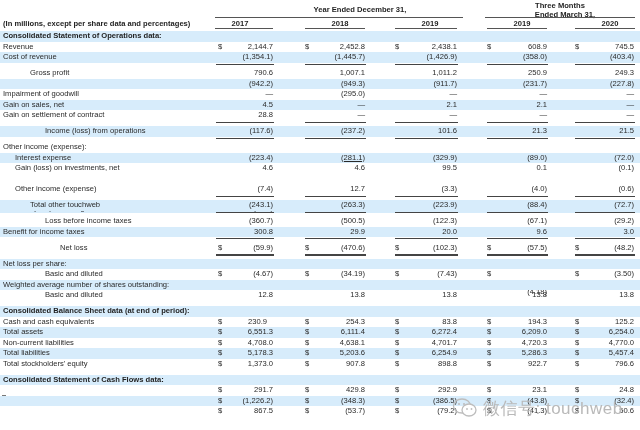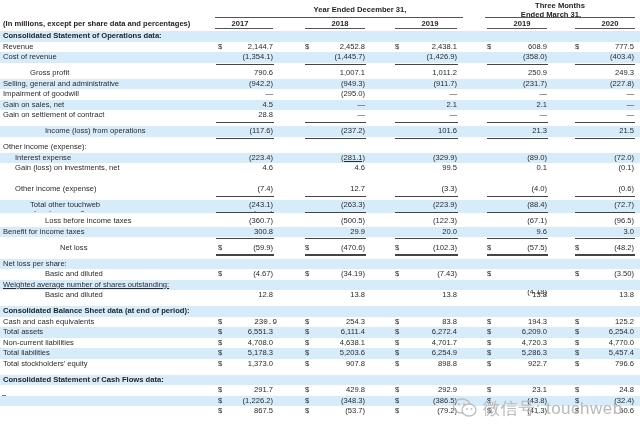--- a/index.html
+++ b/index.html
@@ -19,21 +19,21 @@
   .underline { position:absolute; height:1px; background:#444; }
   .dbl { position:absolute; height:2px; background:#444; }
   .wm { position:absolute; color:#b9b9b9; font-size:17px; letter-spacing:0.5px; }
   .wm-icon { position:absolute; }
 </style>
 </head>
 <body>
 
 <div class="abs grp-title" style="left:280px; top:5px; width:160px;">Year Ended December 31,</div>
 <div class="abs grp-title" style="left:520px; top:1px; width:80px;">Three Months</div>
-<div class="abs grp-title" style="left:496px; top:10px; width:110px;">Ended March 31,</div>
+<div class="abs grp-title" style="left:510px; top:10px; width:110px;">Ended March 31,</div>
 
 <div class="colrule" style="left:215px; top:17px; width:248px;"></div>
 <div class="colrule" style="left:485px; top:17px; width:150px;"></div>
 
 <div class="abs hdr" style="left:3px; top:19px;">(In millions, except per share data and percentages)</div>
 
 <div class="abs colhead" style="left:205px; top:19px;">2017</div>
 <div class="abs colhead" style="left:305px; top:19px;">2018</div>
 <div class="abs colhead" style="left:395px; top:19px;">2019</div>
 <div class="abs colhead" style="left:487px; top:19px;">2019</div>
@@ -53,21 +53,21 @@
       <div class="label" style="left: 3px;">Revenue</div>
       <div class="dollar" style="left: 218px;">$</div>
       <div class="val" style="left: 203px;">2,144.7</div>
       <div class="dollar" style="left: 305px;">$</div>
       <div class="val" style="left: 295px;">2,452.8</div>
       <div class="dollar" style="left: 395px;">$</div>
       <div class="val" style="left: 387px;">2,438.1</div>
       <div class="dollar" style="left: 487px;">$</div>
       <div class="val" style="left: 477px;">608.9</div>
       <div class="dollar" style="left: 575px;">$</div>
-      <div class="val" style="left: 564px;">777.5</div>
+      <div class="val" style="left: 564px;">745.5</div>
     </div>
     <div class="row shade" style="top: 52px;">
       <div class="label" style="left: 3px;">Cost of revenue</div>
       <div class="val" style="left: 203px;">(1,354.1)</div>
       <div class="underline" style="left: 216px; width: 58px; top: 11.5px;"></div>
       <div class="val" style="left: 295px;">(1,445.7)</div>
       <div class="underline" style="left: 305px; width: 61px; top: 11.5px;"></div>
       <div class="val" style="left: 387px;">(1,426.9)</div>
       <div class="underline" style="left: 395px; width: 63px; top: 11.5px;"></div>
       <div class="val" style="left: 477px;">(358.0)</div>
@@ -77,21 +77,20 @@
     </div>
     <div class="row" style="top: 68px;">
       <div class="label" style="left: 30px;">Gross profit</div>
       <div class="val" style="left: 203px;">790.6</div>
       <div class="val" style="left: 295px;">1,007.1</div>
       <div class="val" style="left: 387px;">1,011.2</div>
       <div class="val" style="left: 477px;">250.9</div>
       <div class="val" style="left: 564px;">249.3</div>
     </div>
     <div class="row shade" style="top: 78.5px;">
-      <div class="label" style="left: 3px;">Selling, general and administrative</div>
       <div class="val" style="left: 203px;">(942.2)</div>
       <div class="val" style="left: 295px;">(949.3)</div>
       <div class="val" style="left: 387px;">(911.7)</div>
       <div class="val" style="left: 477px;">(231.7)</div>
       <div class="val" style="left: 564px;">(227.8)</div>
     </div>
     <div class="row" style="top: 89px;">
       <div class="label" style="left: 3px;">Impairment of goodwill</div>
       <div class="val" style="left: 203px;">—</div>
       <div class="val" style="left: 295px;">(295.0)</div>
@@ -185,21 +184,21 @@
       <div class="underline" style="left: 487px; width: 61px; top: 11.5px;"></div>
       <div class="val" style="left: 564px;">(72.7)</div>
       <div class="underline" style="left: 575px; width: 60px; top: 11.5px;"></div>
     </div>
     <div class="row" style="top: 216px;">
       <div class="label" style="left: 45px;">Loss before income taxes</div>
       <div class="val" style="left: 203px;">(360.7)</div>
       <div class="val" style="left: 295px;">(500.5)</div>
       <div class="val" style="left: 387px;">(122.3)</div>
       <div class="val" style="left: 477px;">(67.1)</div>
-      <div class="val" style="left: 564px;">(96.5)</div>
+      <div class="val" style="left: 564px;">(29.2)</div>
     </div>
     <div class="row shade" style="top: 226.5px;">
       <div class="label" style="left: 3px;">Benefit for income taxes</div>
       <div class="val" style="left: 203px;">300.8</div>
       <div class="underline" style="left: 216px; width: 58px; top: 11.5px;"></div>
       <div class="val" style="left: 295px;">29.9</div>
       <div class="underline" style="left: 305px; width: 61px; top: 11.5px;"></div>
       <div class="val" style="left: 387px;">20.0</div>
       <div class="underline" style="left: 395px; width: 63px; top: 11.5px;"></div>
       <div class="val" style="left: 477px;">9.6</div>
@@ -235,37 +234,37 @@
       <div class="dollar" style="left: 305px;">$</div>
       <div class="val" style="left: 295px;">(34.19)</div>
       <div class="dollar" style="left: 395px;">$</div>
       <div class="val" style="left: 387px;">(7.43)</div>
       <div class="dollar" style="left: 487px;">$</div>
       <div class="val" style="left: 477px; margin-top: 18px;">(4.18)</div>
       <div class="dollar" style="left: 575px;">$</div>
       <div class="val" style="left: 564px;">(3.50)</div>
     </div>
     <div class="row shade" style="top: 279.5px;">
-      <div class="label" style="left: 3px; text-decoration: underline;">Weighted average number of shares outstanding:</div>
+      <div class="label" style="left: 3px;">Weighted average number of shares outstanding:</div>
     </div>
     <div class="row" style="top: 290px;">
       <div class="label" style="left: 45px;">Basic and diluted</div>
       <div class="val" style="left: 203px;">12.8</div>
       <div class="val" style="left: 295px;">13.8</div>
       <div class="val" style="left: 387px;">13.8</div>
       <div class="val" style="left: 477px;">13.8</div>
       <div class="val" style="left: 564px;">13.8</div>
     </div>
     <div class="row shade" style="top: 306px;">
       <div class="label bold" style="left: 3px;">Consolidated Balance Sheet data (at end of period):</div>
     </div>
     <div class="row" style="top: 316.5px;">
       <div class="label" style="left: 3px;">Cash and cash equivalents</div>
       <div class="dollar" style="left: 218px;">$</div>
-      <div class="val" style="left: 207px; font-family: Liberation Mono, monospace;">230.9</div>
+      <div class="val" style="left: 197px;">230.9</div>
       <div class="dollar" style="left: 305px;">$</div>
       <div class="val" style="left: 295px;">254.3</div>
       <div class="dollar" style="left: 395px;">$</div>
       <div class="val" style="left: 387px;">83.8</div>
       <div class="dollar" style="left: 487px;">$</div>
       <div class="val" style="left: 477px;">194.3</div>
       <div class="dollar" style="left: 575px;">$</div>
       <div class="val" style="left: 564px;">125.2</div>
     </div>
     <div class="row shade" style="top: 327px;">

